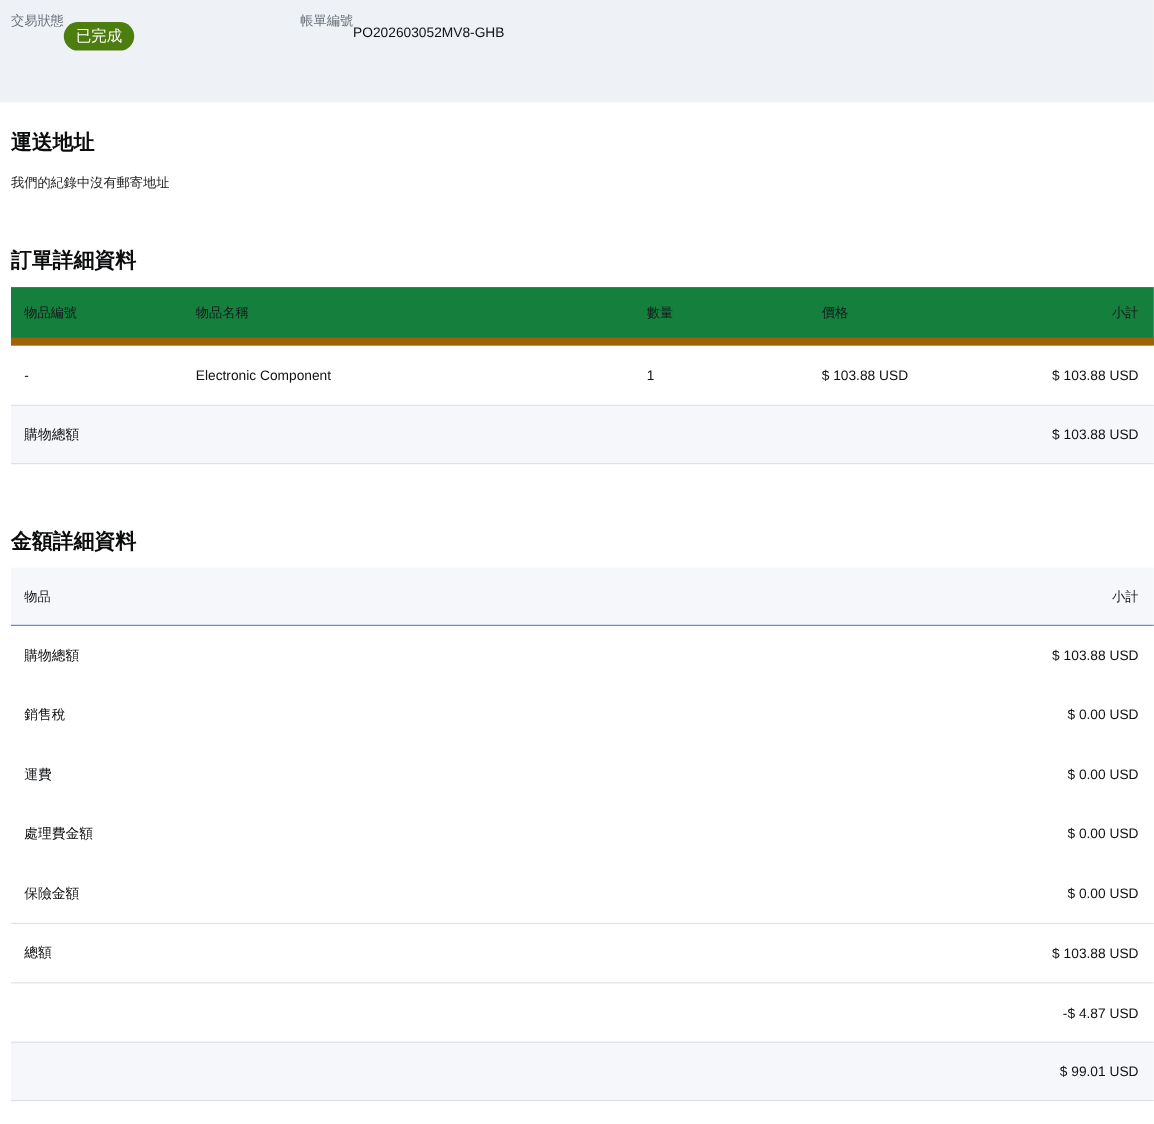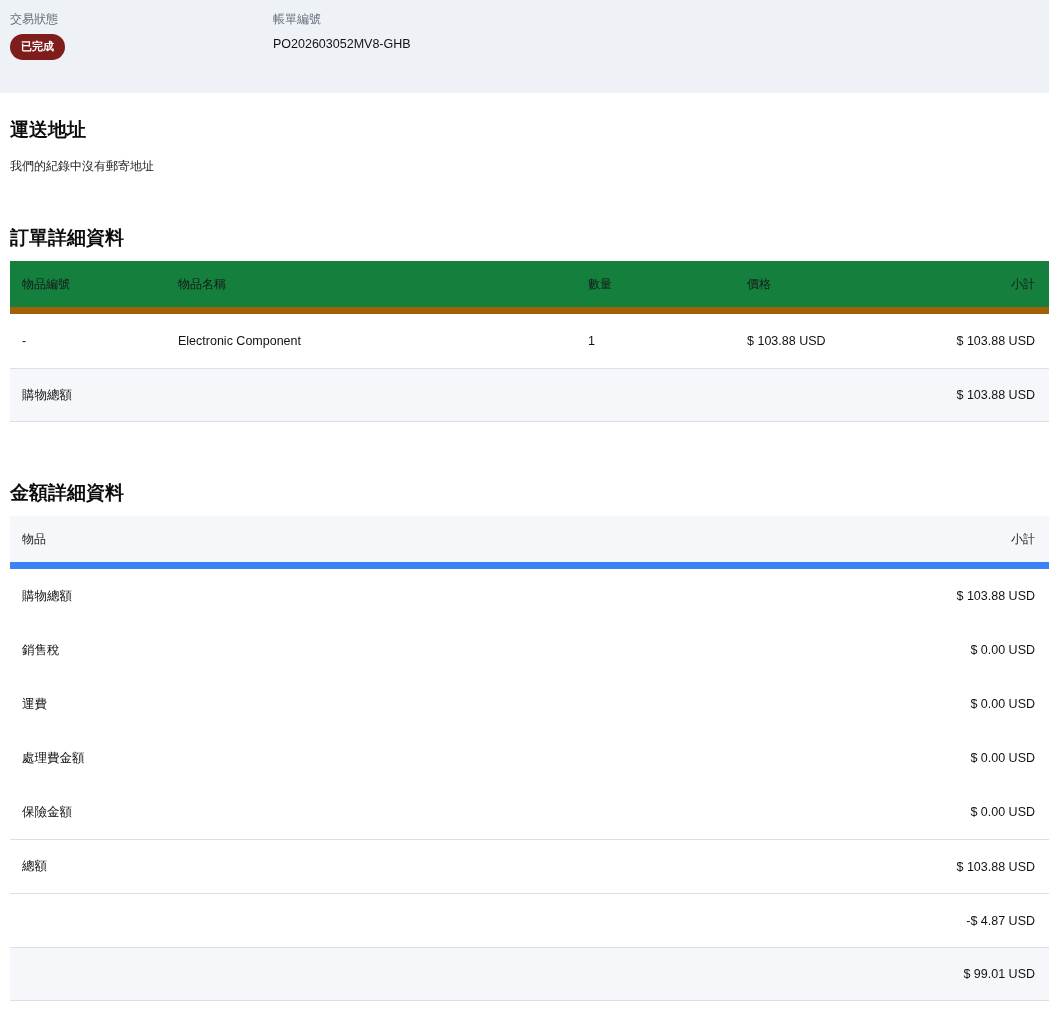--- a/index.html
+++ b/index.html
@@ -15,34 +15,34 @@
   }
 
   
   .band {
     background: #eef1f6;
     height: 93px;
     padding: 12px 0 0 10px;
     display: flex;
     align-items: flex-start;
   }
-  .band-col { display: flex; flex-direction: column; }
+  .band-col { display: flex; flex-direction: row; }
   .band-col.first { width: 263px; }
   .band-label {
     font-size: 12px;
     color: #68707a;
     line-height: 14px;
   }
   .badge {
     display: inline-block;
     margin-top: 8px;
-    background: #7f1d1d;
+    background: #4d7c0f;
     color: #ffffff;
-    font-size: 11px;
-    font-weight: 700;
+    font-size: 14px;
+    font-weight: 400;
     line-height: 11px;
     padding: 7px 11px 8px 11px;
     border-radius: 14px;
     align-self: flex-start;
   }
   .band-value {
     margin-top: 11px;
     font-size: 12.5px;
     font-weight: 500;
     color: #101214;
@@ -99,21 +99,21 @@
     display: grid;
     grid-template-columns: 1fr auto;
     align-items: center;
     min-height: 54px;
     padding: 0 14px 0 12px;
     font-size: 12.5px;
     color: #101214;
   }
   .arow.head {
     background: #f5f7fa;
-    border-bottom: 7px solid #3b82f6;
+    border-bottom: 1px solid #3b82f6;
     min-height: 53px;
     font-size: 12px;
     color: #16181a;
   }
   .arow.sep { border-top: 1px solid #dcdfe4; }
   .arow.net {
     background: #f5f7fa;
     border-bottom: 1px solid #dcdfe4;
   }
   .amount-value { text-align: right; }

